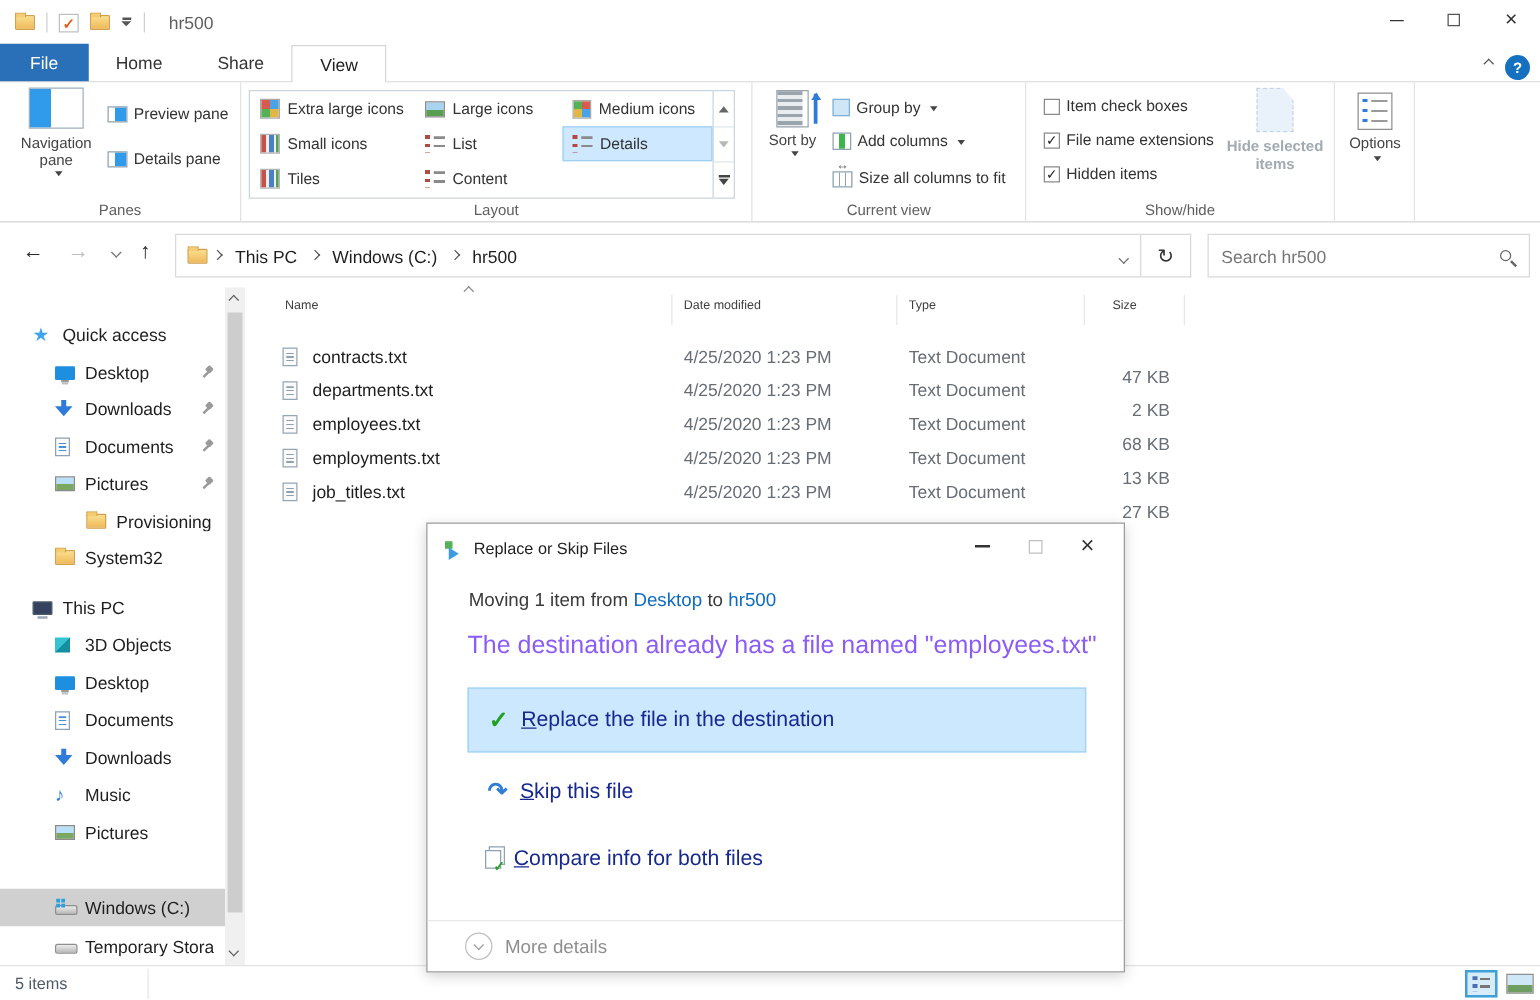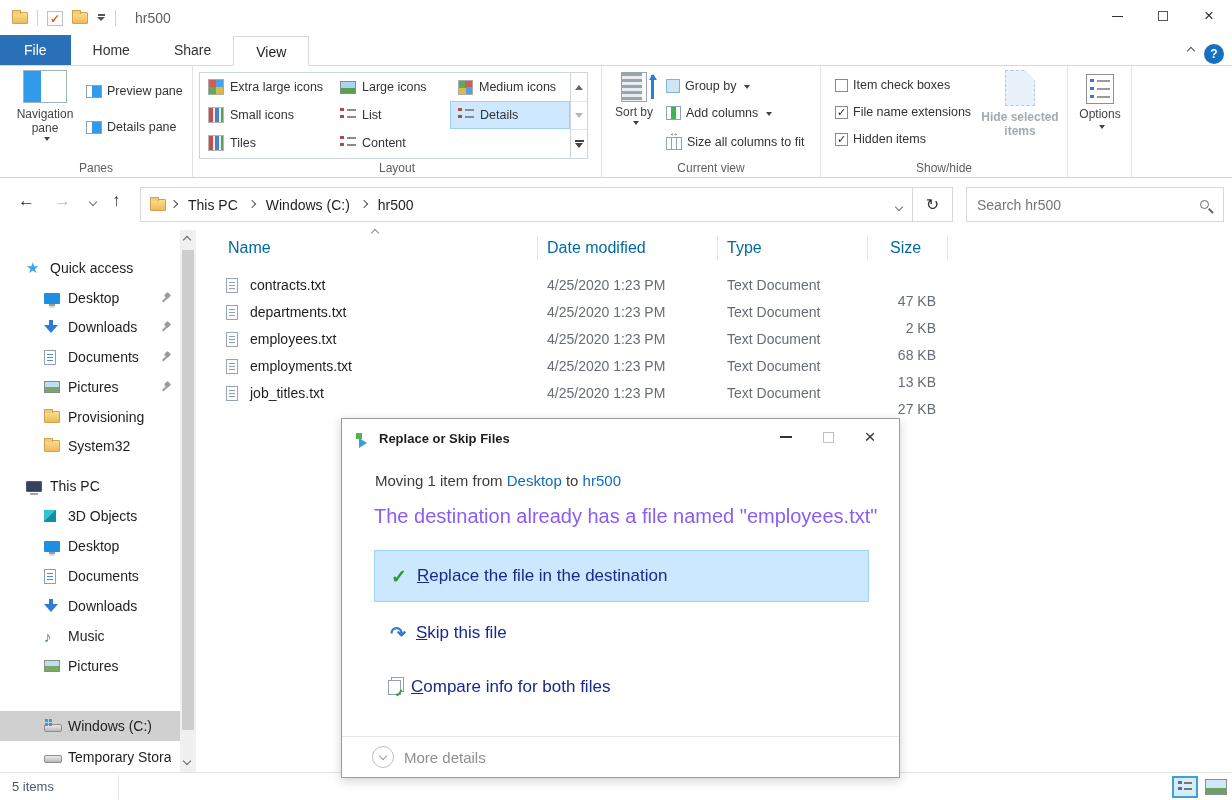--- a/index.html
+++ b/index.html
@@ -105,21 +105,21 @@
   .srow.lvl2 .slabel { left:68px; max-width:106px; }
   .pin { position:absolute; left:160px; width:12px; height:12px; }
   .pin::before { content:""; position:absolute; left:5px; top:1px; width:5px; height:5px; background:#9a9a9a; border-radius:1px; transform:rotate(45deg); }
   .pin::after { content:""; position:absolute; left:2px; top:7px; width:6px; height:1.5px; background:#9a9a9a; transform:rotate(135deg); }
   .sscroll { position:absolute; left:180px; top:230px; width:16px; height:542px; background:#f0f0f0; }
   .sscroll .sa { position:absolute; left:4px; }
   .sthumb { position:absolute; left:2px; top:20px; width:12px; height:480px; background:#cdcdcd; }
 
   
   .filelist { position:absolute; left:196px; top:230px; right:0; height:542px; }
-  .fhead { position:absolute; top:2px; left:0; right:0; height:30px; font-size:16px; color:#0369a1; }
+  .fhead { position:absolute; top:2px; left:0; right:0; height:30px; font-size:10px; color:#404040; }
   .fhead .h { position:absolute; top:7px; }
   .hsep { position:absolute; top:4px; width:1px; height:24px; background:#e6e6e6; }
   .frow { position:absolute; left:0; right:0; height:27px; font-size:14px; }
   .frow .c { position:absolute; top:5px; color:#666d75; }
   .frow .name { color:#1d1d1d; }
   .frow .size { width:100px; text-align:right;margin-top:16px; }
   .ico-txtfile { position:absolute; left:30px; top:6px; width:12px; height:15px; background:#fbfbfb; border:1px solid #98a5b3; }
   .ico-txtfile::before { content:""; position:absolute; left:2px; right:2px; top:3px; height:8px;
       background:repeating-linear-gradient(to bottom,#8fa0b0 0 1px, transparent 1px 3px); }
 
@@ -158,21 +158,21 @@
       repeating-linear-gradient(to bottom, #4a6fb5 0 3px, transparent 3px 6px) 0 0/4px 12px no-repeat,
       repeating-linear-gradient(to bottom, #777 0 2px, transparent 2px 6px) 6px 1px/8px 11px no-repeat; }
   .viewbtn-thumbs { position:absolute; left:1205px; top:6px; width:22px; height:16px; border:1px solid #8f8f8f; background:linear-gradient(#cfe8f8 0 55%, #6f9e62 55%); }
 
   
   .dialog { position:absolute; left:341px; top:418px; width:559px; height:360px; background:#fff; border:1px solid #9b9b9b; box-shadow:0 3px 10px rgba(0,0,0,0.18); z-index:10; }
   .dtitle { position:absolute; left:0; top:0; width:100%; height:38px; display:flex; align-items:center; }
   .dlg-ico { position:relative; width:16px; height:13px; margin-left:14px; flex:none; }
   .dlg-ico::before { content:""; position:absolute; left:0; top:1px; width:6px; height:6px; background:#54b157; }
   .dlg-ico::after { content:""; position:absolute; left:3px; top:6px; width:0; height:0; border:5px solid transparent; border-left:8px solid #3f9be0; }
-  .dtitle-text { font-size:13px; color:#1e1e1e; margin-left:7px;font-weight:bold; }
+  .dtitle-text { font-size:13px; color:#1e1e1e; margin-left:7px; }
   .dctl { position:absolute; top:0; right:8px; display:flex; }
   .dctl .dbtn { width:42px; height:36px; display:flex; align-items:center; justify-content:center; }
   .dbtn .mini { width:12px; height:1.5px; background:#333; }
   .dbtn .maxi { width:11px; height:11px; border:1px solid #c0c0c0; }
   .dbtn.close { font-size:19px; color:#333; }
   .dmove { position:absolute; left:33px; top:53px; font-size:15px; color:#3b3b3b; }
   .dmove .lnk { color:#0f6cbd; }
   .dmsg { position:absolute; left:32px; top:86px; font-size:20px; color:#8b5cf6; }
   .dopt { position:absolute; left:32px; width:495px; display:flex; align-items:center; font-size:17px; color:#17298f; }
   .dopt .u { text-decoration:underline; }
@@ -384,21 +384,21 @@
     <div class="srow lvl2" style="top:112px;">
         <span class="sic ico-document"></span>
         <span class="slabel">Documents</span>
         <span class="pin"></span>
       </div>
     <div class="srow lvl2" style="top:142px;">
         <span class="sic ico-pictures"></span>
         <span class="slabel">Pictures</span>
         <span class="pin"></span>
       </div>
-    <div class="srow lvl2" style="top:172px;">
+    <div class="srow lvl2" style="top:172px;margin-left:25px;">
         <span class="sic gfolder"></span>
         <span class="slabel">Provisioning</span>
       </div>
     <div class="srow lvl2" style="top:201px;">
         <span class="sic gfolder"></span>
         <span class="slabel">System32</span>
       </div>
     <div class="srow" style="top:241px;">
         <span class="sic ico-pc"></span>
         <span class="slabel">This PC</span>

